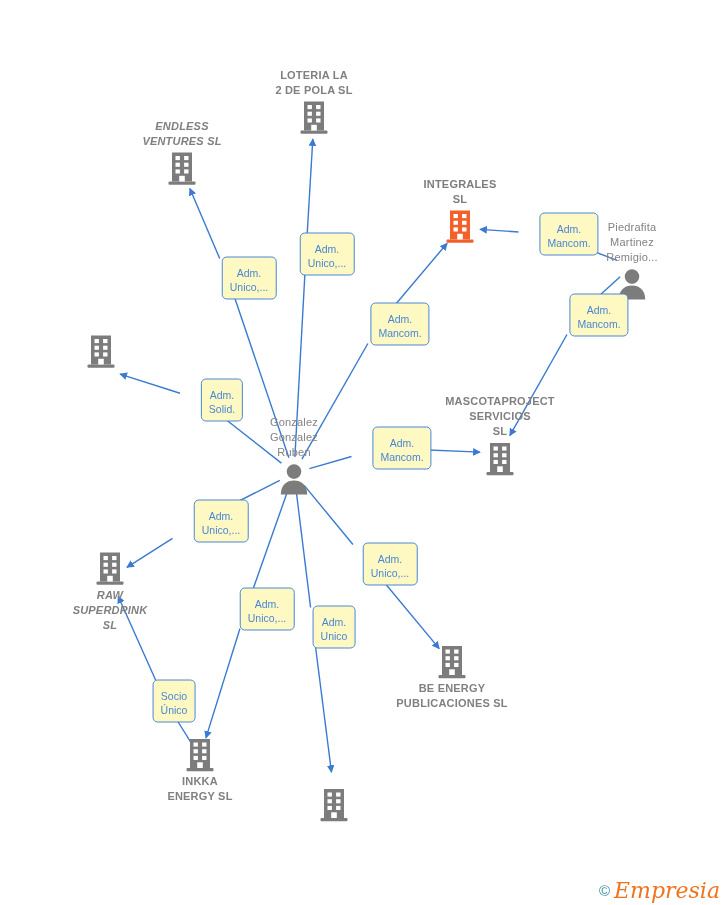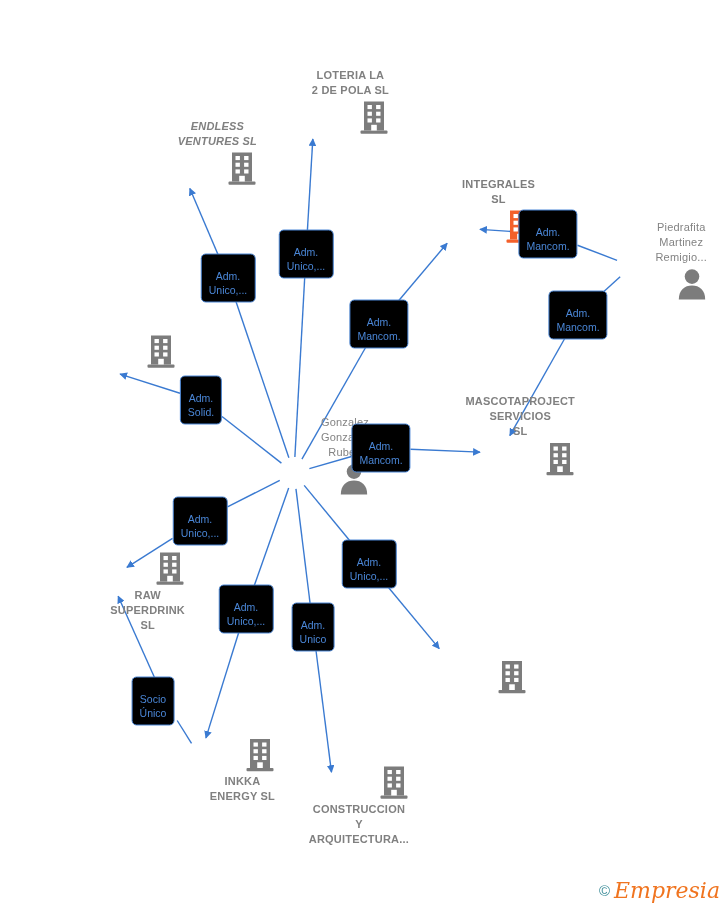--- a/index.html
+++ b/index.html
@@ -27,21 +27,21 @@
     top: 0;
     width: 728px;
     height: 905px;
     pointer-events: none;
   }
   .node {
     position: absolute;
     transform: translate(-50%, -50%);
     display: flex;
     flex-direction: column;
-    align-items: flex-end;
+    align-items: center;
     width: 150px;
     cursor: pointer;
   }
   .node.label-below {
     flex-direction: column;
   }
   .node-label {
     font-size: 11px;
     line-height: 15px;
     color: #808080;
@@ -60,31 +60,32 @@
   .node-icon {
     display: block;
     line-height: 0;
   }
   .node.label-above .node-icon { margin-top: 3px; }
   .node.label-below .node-icon { margin-bottom: 2px; }
 
   .edge-label {
     position: absolute;
     transform: translate(-50%, -50%);
-    background: #000000;
+    background: #fef9c3;
     border: 1px solid #4a86d6;
     border-radius: 5px;
     color: #4a86d6;
     font-size: 10.5px;
     line-height: 14px;
     text-align: center;
-    padding: 14px 7px 5px 7px;
+    padding: 8px 7px 5px 7px;
     white-space: pre-line;
     cursor: pointer;
     box-sizing: border-box;
+    margin-left: 21px;
   }
 
   .watermark {
     position: absolute;
     right: 8px;
     bottom: 6px;
     display: flex;
     align-items: center;
     gap: 4px;
     user-select: none;
@@ -227,21 +228,21 @@
       </div>
       <div class="node label-above" style="left: 294px; top: 455px;">
         <div class="node-label person">Gonzalez
 Gonzalez
 Ruben</div>
         <div class="node-icon"><svg width="30" height="32" viewBox="0 0 30 32" xmlns="http://www.w3.org/2000/svg">
             <circle cx="15" cy="8.6" r="7.3" fill="#7c7c7c"></circle>
             <path d="M1.8 31.5 C1.8 22.2 7.6 17.6 15 17.6 C22.4 17.6 28.2 22.2 28.2 31.5 Z" fill="#7c7c7c"></path>
           </svg></div>
       </div>
-      <div class="node label-below" style="left: 110px; top: 592px;">
+      <div class="node label-below" style="left: 110px; top: 592px; font-style: italic;">
         <div class="node-icon"><svg width="30" height="34" viewBox="0 0 30 34" xmlns="http://www.w3.org/2000/svg">
             <rect x="5" y="1" width="20" height="29" fill="#7c7c7c"></rect>
             <rect x="1.5" y="30" width="27" height="3.2" rx="1" fill="#7c7c7c"></rect>
             <rect x="8.5" y="4.5" width="4.4" height="4.1" fill="#fff"></rect>
             <rect x="17.1" y="4.5" width="4.4" height="4.1" fill="#fff"></rect>
             <rect x="8.5" y="11.2" width="4.4" height="4.1" fill="#fff"></rect>
             <rect x="17.1" y="11.2" width="4.4" height="4.1" fill="#fff"></rect>
             <rect x="8.5" y="17.9" width="4.4" height="4.1" fill="#fff"></rect>
             <rect x="17.1" y="17.9" width="4.4" height="4.1" fill="#fff"></rect>
             <rect x="12.2" y="24.3" width="5.6" height="5.7" fill="#fff"></rect>
@@ -255,20 +256,22 @@
             <rect x="5" y="1" width="20" height="29" fill="#7c7c7c"></rect>
             <rect x="1.5" y="30" width="27" height="3.2" rx="1" fill="#7c7c7c"></rect>
             <rect x="8.5" y="4.5" width="4.4" height="4.1" fill="#fff"></rect>
             <rect x="17.1" y="4.5" width="4.4" height="4.1" fill="#fff"></rect>
             <rect x="8.5" y="11.2" width="4.4" height="4.1" fill="#fff"></rect>
             <rect x="17.1" y="11.2" width="4.4" height="4.1" fill="#fff"></rect>
             <rect x="8.5" y="17.9" width="4.4" height="4.1" fill="#fff"></rect>
             <rect x="17.1" y="17.9" width="4.4" height="4.1" fill="#fff"></rect>
             <rect x="12.2" y="24.3" width="5.6" height="5.7" fill="#fff"></rect>
           </svg></div>
+        <div class="node-label">BE ENERGY
+PUBLICACIONES SL</div>
       </div>
       <div class="node label-below" style="left: 200px; top: 771px;">
         <div class="node-icon"><svg width="30" height="34" viewBox="0 0 30 34" xmlns="http://www.w3.org/2000/svg">
             <rect x="5" y="1" width="20" height="29" fill="#7c7c7c"></rect>
             <rect x="1.5" y="30" width="27" height="3.2" rx="1" fill="#7c7c7c"></rect>
             <rect x="8.5" y="4.5" width="4.4" height="4.1" fill="#fff"></rect>
             <rect x="17.1" y="4.5" width="4.4" height="4.1" fill="#fff"></rect>
             <rect x="8.5" y="11.2" width="4.4" height="4.1" fill="#fff"></rect>
             <rect x="17.1" y="11.2" width="4.4" height="4.1" fill="#fff"></rect>
             <rect x="8.5" y="17.9" width="4.4" height="4.1" fill="#fff"></rect>
@@ -283,23 +286,20 @@
             <rect x="5" y="1" width="20" height="29" fill="#7c7c7c"></rect>
             <rect x="1.5" y="30" width="27" height="3.2" rx="1" fill="#7c7c7c"></rect>
             <rect x="8.5" y="4.5" width="4.4" height="4.1" fill="#fff"></rect>
             <rect x="17.1" y="4.5" width="4.4" height="4.1" fill="#fff"></rect>
             <rect x="8.5" y="11.2" width="4.4" height="4.1" fill="#fff"></rect>
             <rect x="17.1" y="11.2" width="4.4" height="4.1" fill="#fff"></rect>
             <rect x="8.5" y="17.9" width="4.4" height="4.1" fill="#fff"></rect>
             <rect x="17.1" y="17.9" width="4.4" height="4.1" fill="#fff"></rect>
             <rect x="12.2" y="24.3" width="5.6" height="5.7" fill="#fff"></rect>
           </svg></div>
-        <div class="node-label">CONSTRUCCION
-Y
-ARQUITECTURA...</div>
       </div>
     </div>
   <div id="edge-labels-layer">
       <div class="edge-label" style="left: 306px; top: 254px;">Adm.
 Unico,...</div>
       <div class="edge-label" style="left: 228px; top: 278px;">Adm.
 Unico,...</div>
       <div class="edge-label" style="left: 379px; top: 324px;">Adm.
 Mancom.</div>
       <div class="edge-label" style="left: 548px; top: 234px;">Adm.

